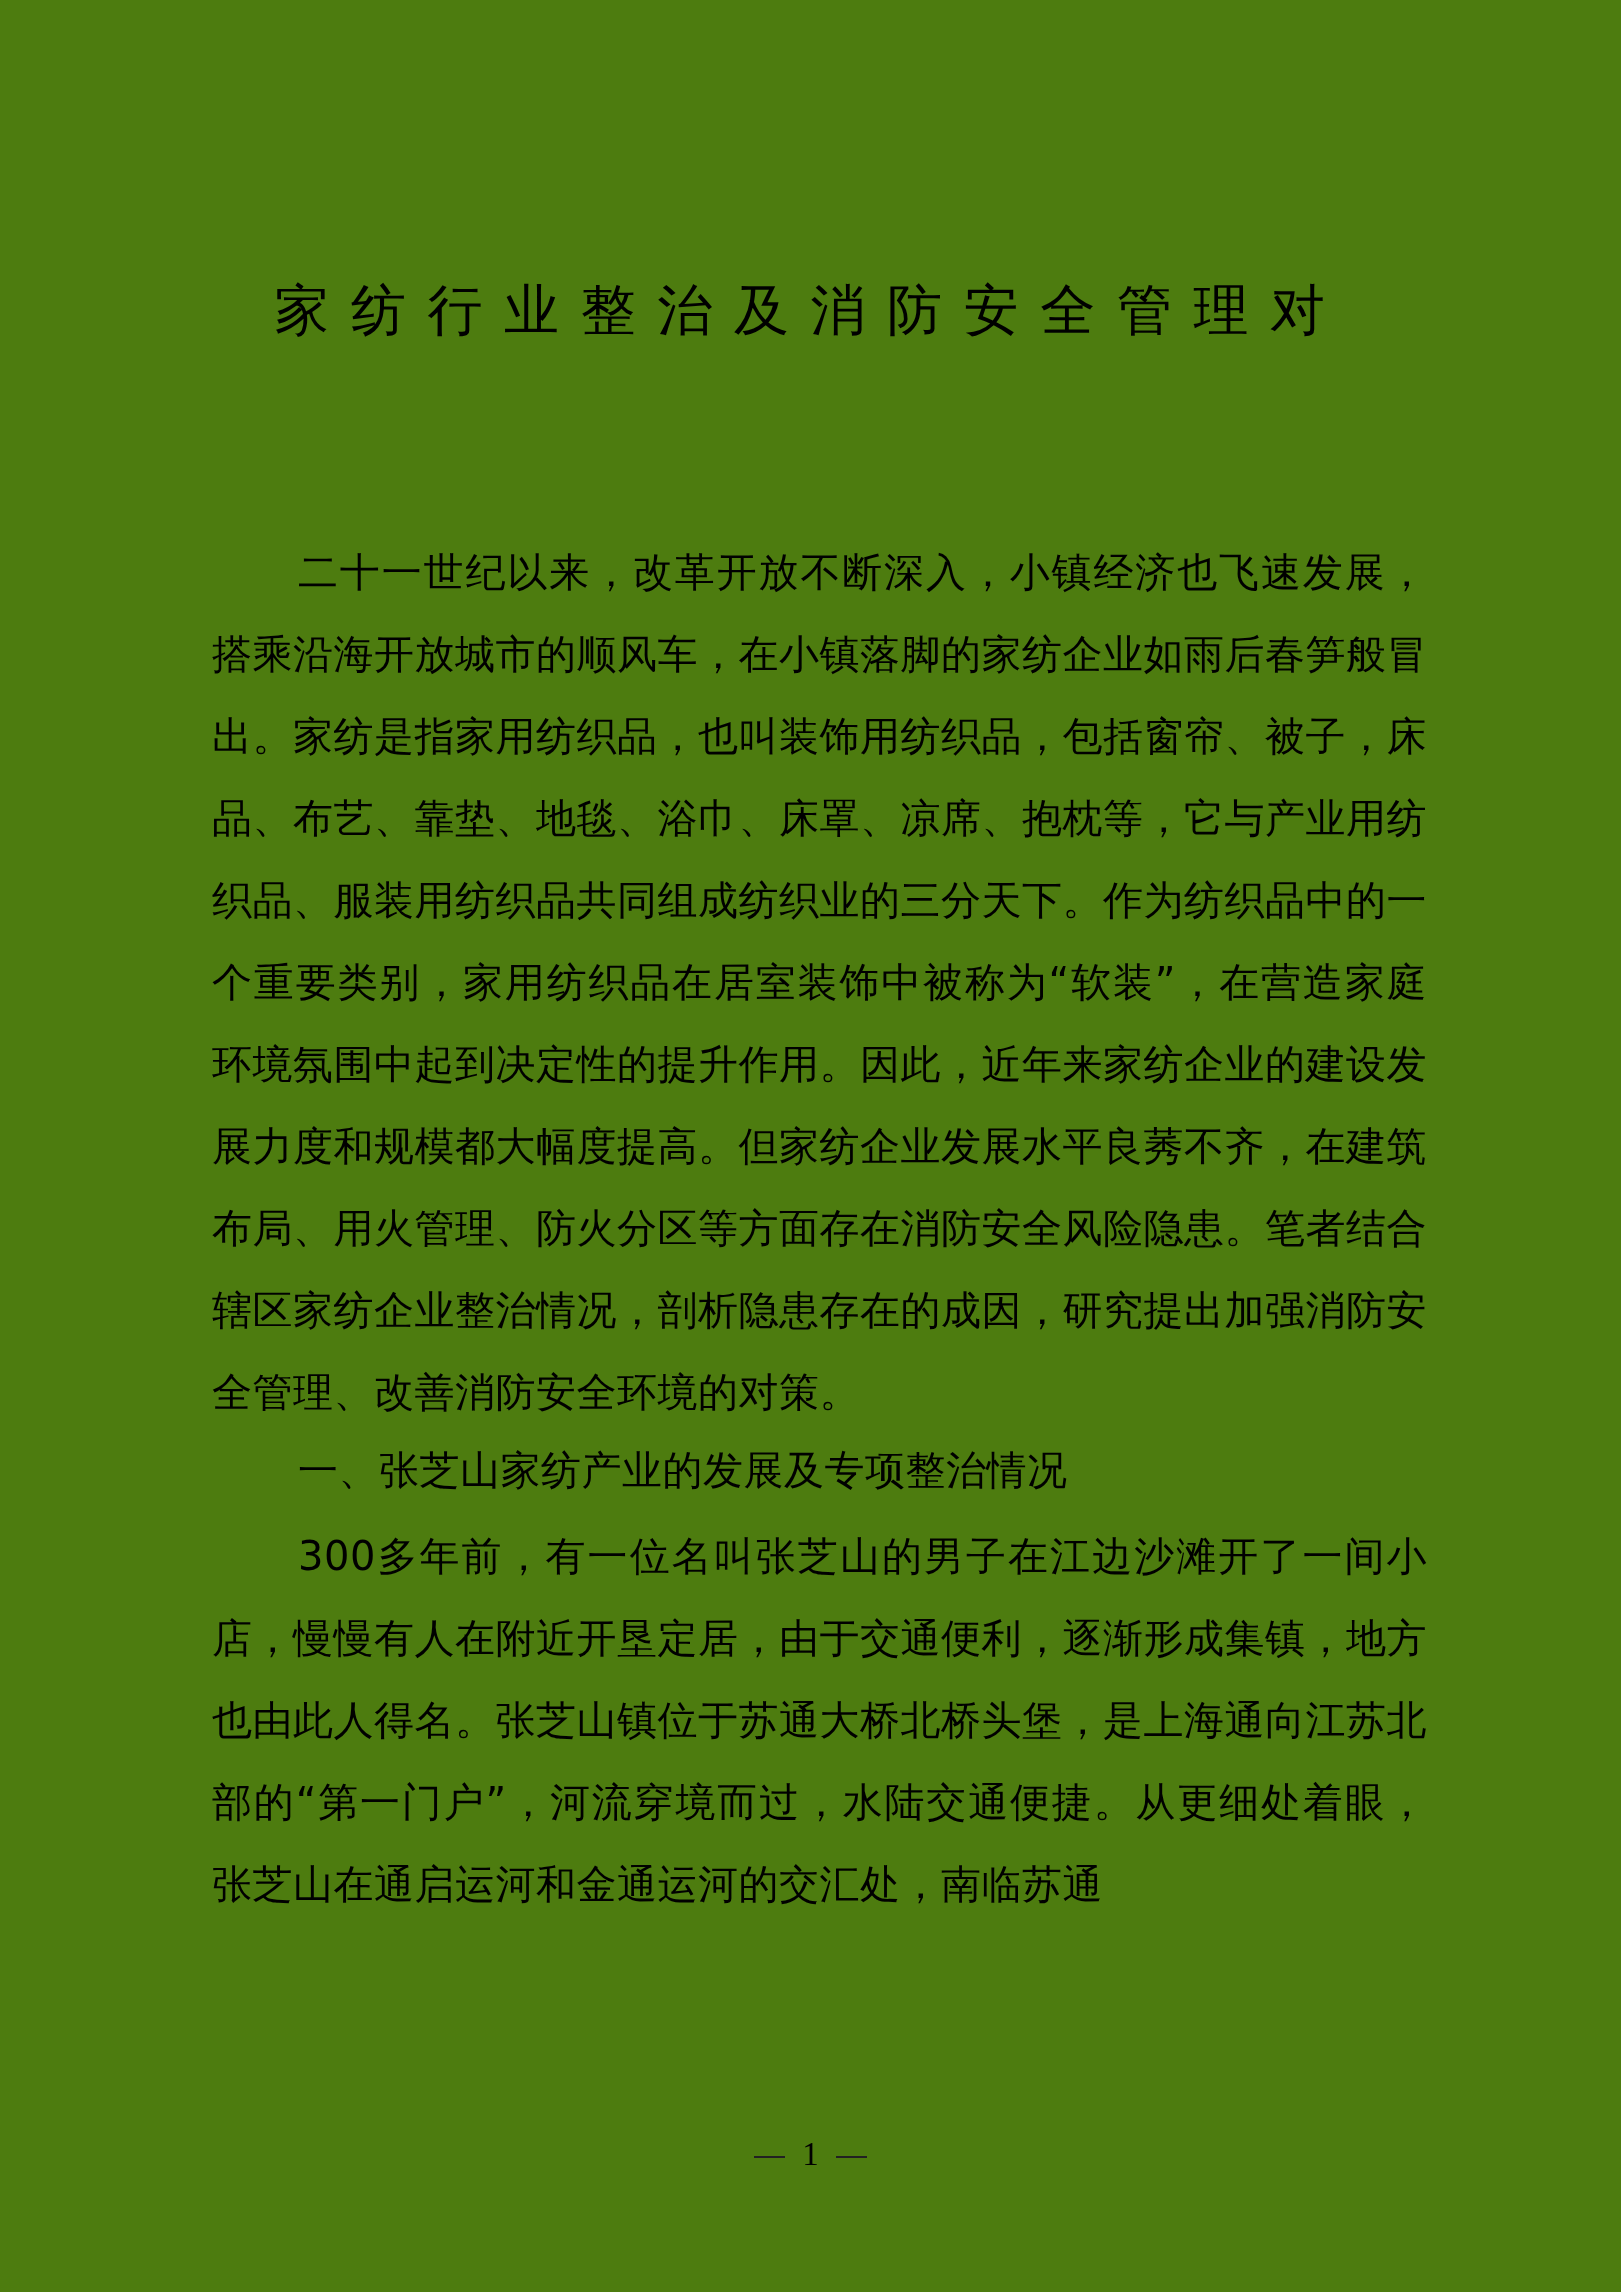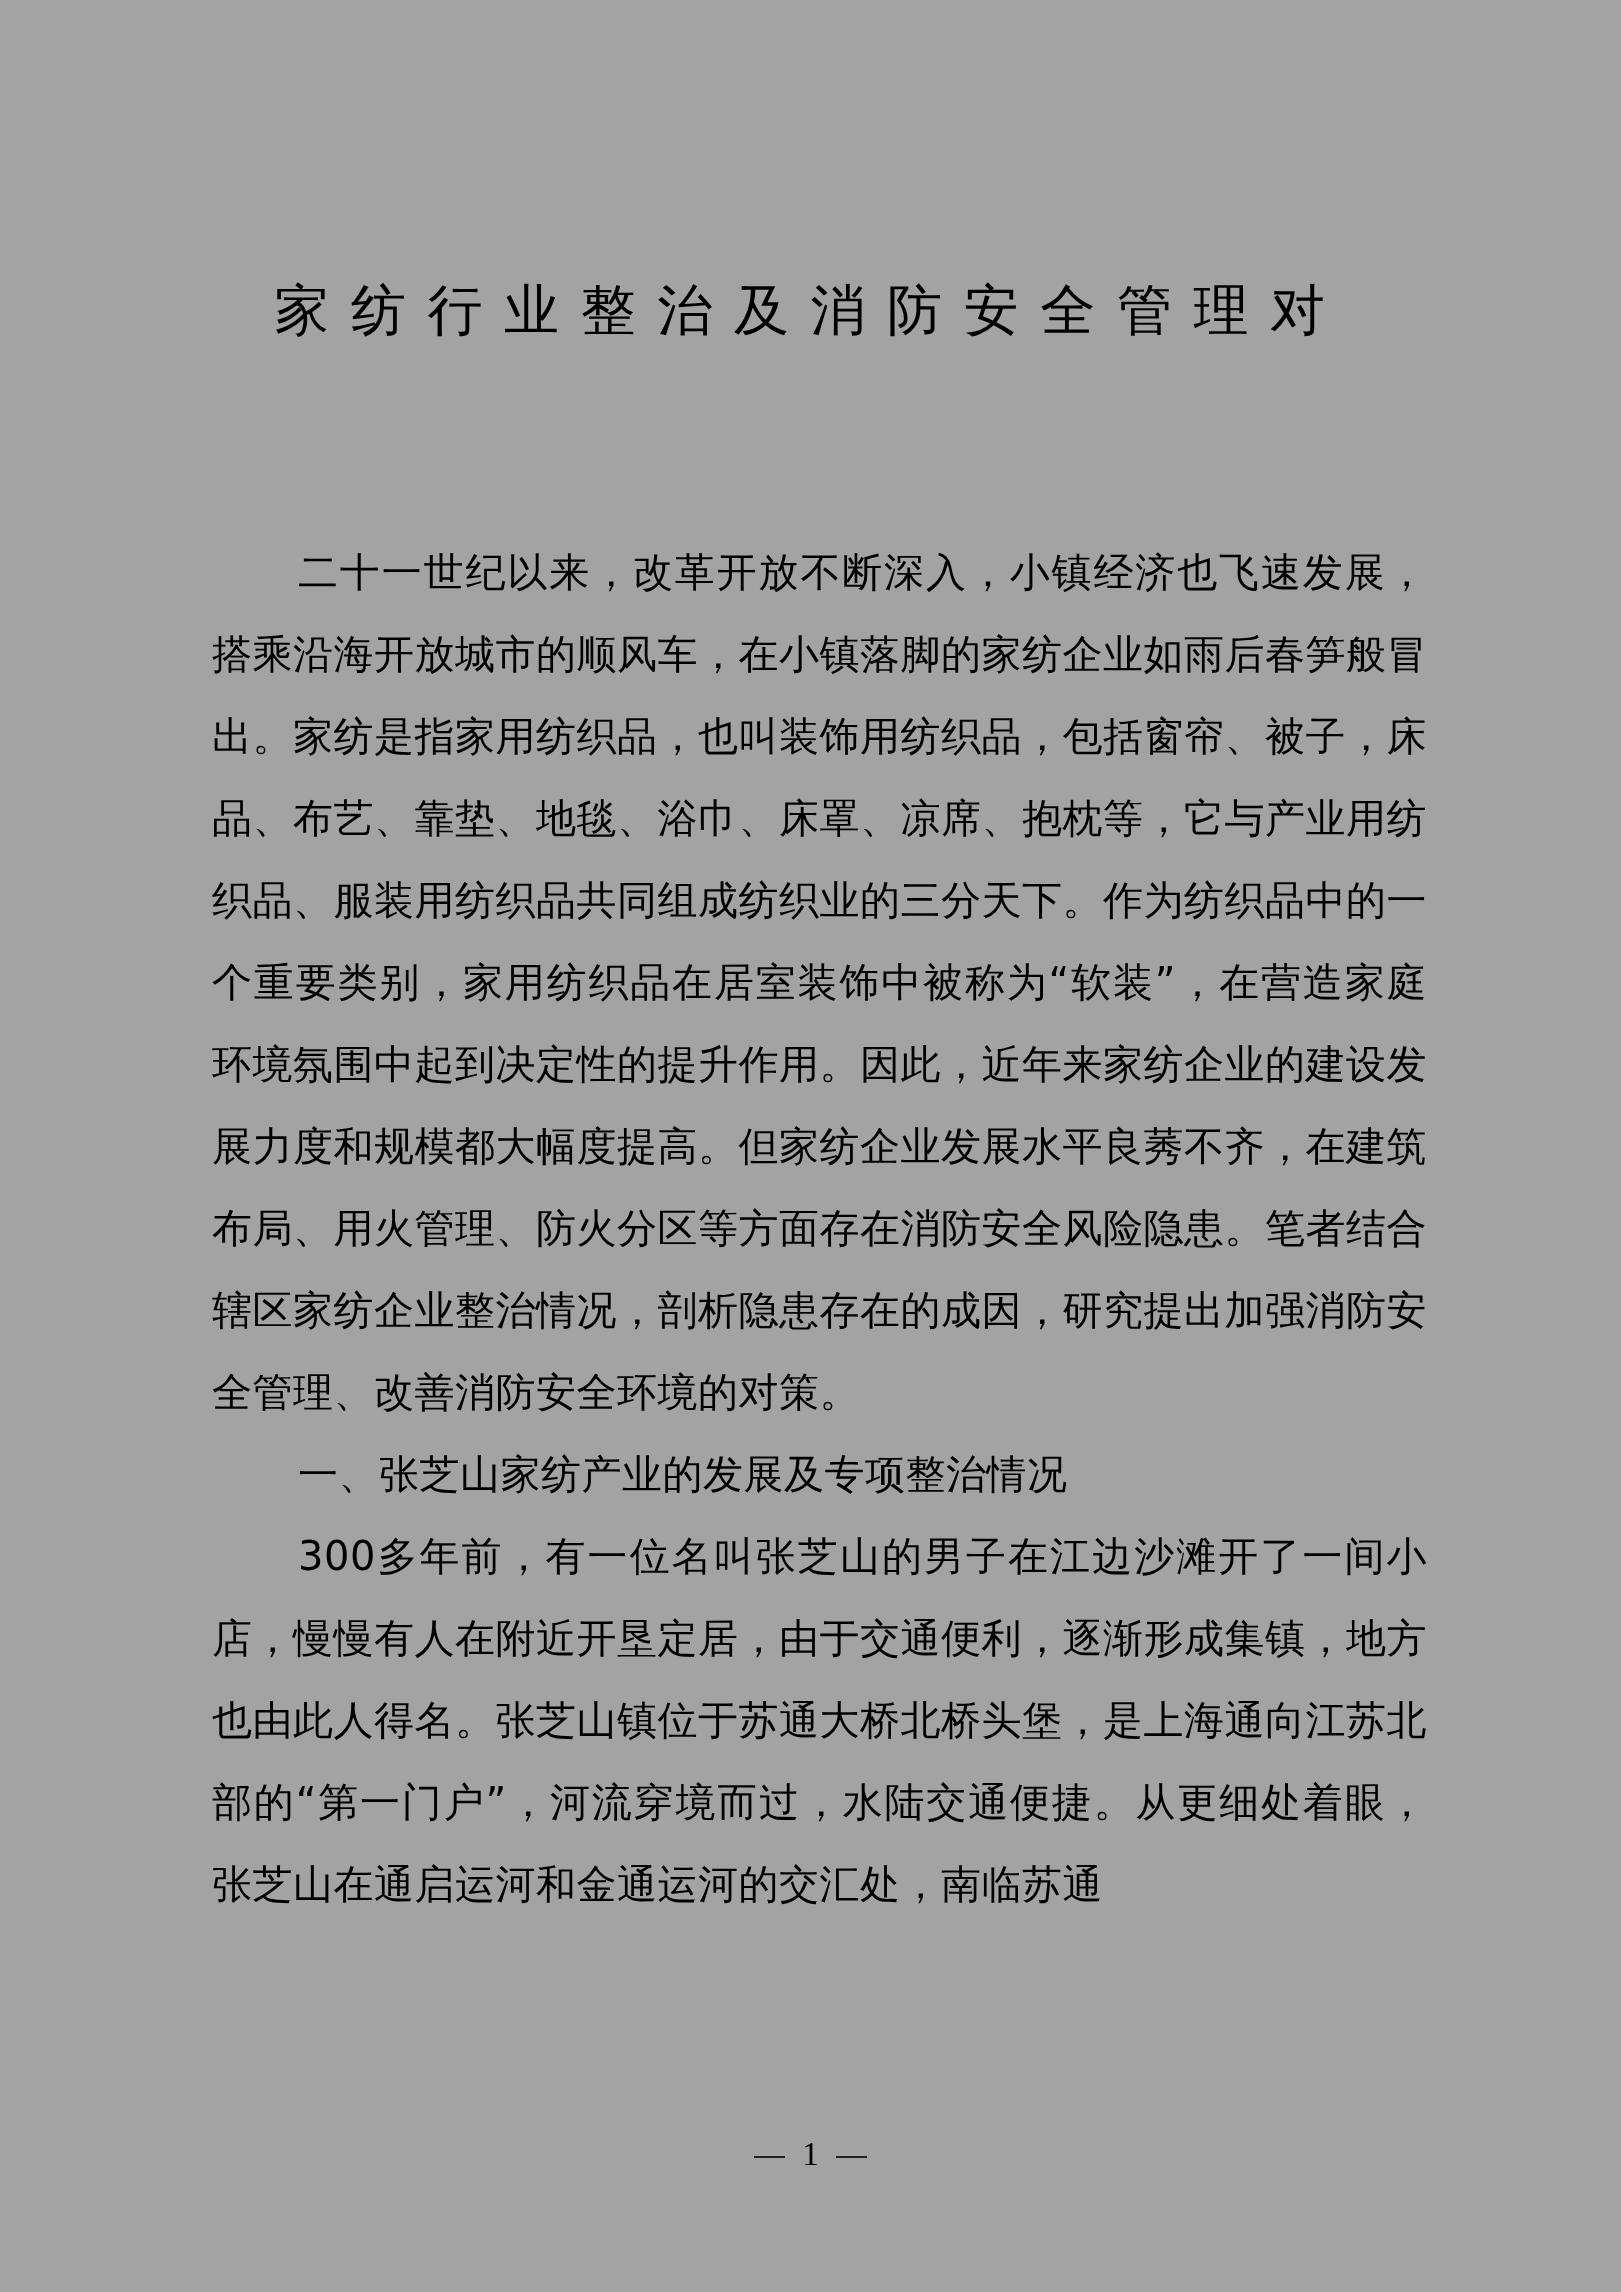--- a/index.html
+++ b/index.html
@@ -14,21 +14,21 @@
     overflow: hidden;
     font-family: "DejaVu Sans", "Liberation Sans", sans-serif;
     color: #000000;
   }
   .page {
     position: absolute;
     left: 0;
     top: 0;
     width: 1621px;
     height: 2293px;
-    background: #a3a3a3;
+    background: #4d7c0f;
   }
   .title {
     position: absolute;
     left: 196px;
     top: 267px;
     width: 1229px;
     text-align: center;
     font-size: 55px;
     line-height: 86px;
     letter-spacing: 21.6px;
@@ -49,20 +49,21 @@
     text-align: justify;
     text-justify: inter-ideograph;
   }
   .para {
     margin: 0;
     text-indent: 86px;
   }
   .heading {
     margin: 0;
     text-indent: 86px;
+    font-family: Liberation Mono, monospace;
   }
   .footer {
     position: absolute;
     left: 0;
     top: 2135px;
     width: 1621px;
     text-align: center;
     font-family: "Liberation Serif", "DejaVu Serif", serif;
     font-size: 33px;
     line-height: 39px;

